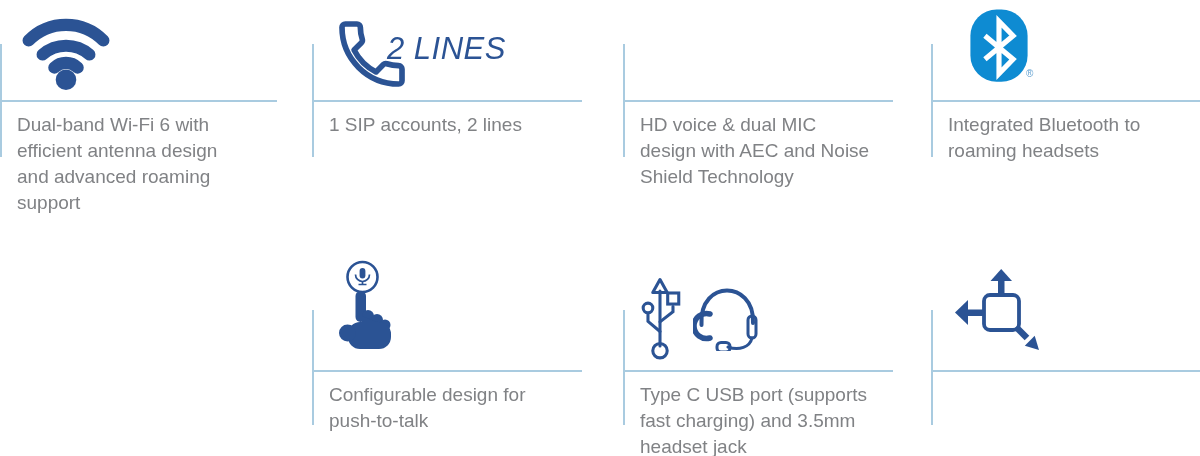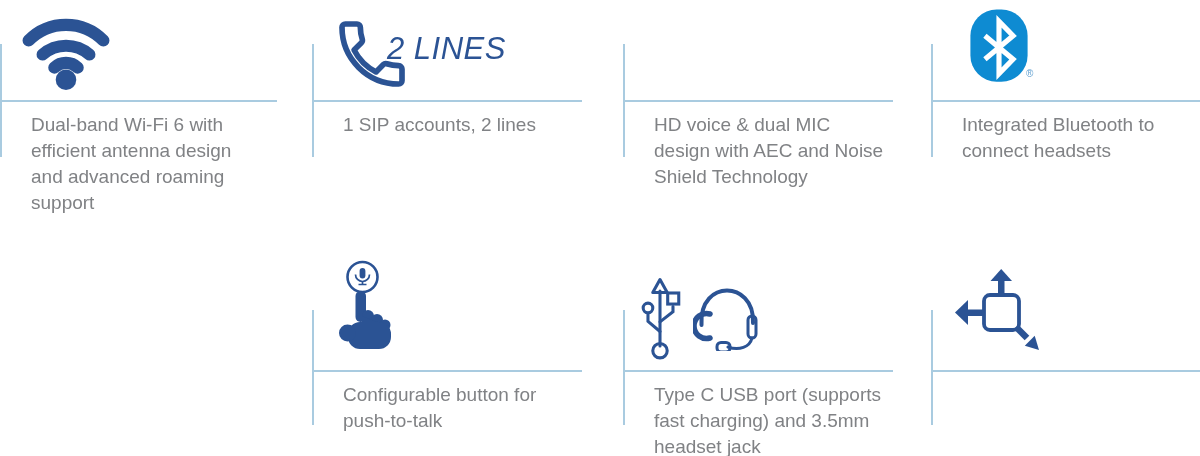--- a/index.html
+++ b/index.html
@@ -10,21 +10,21 @@
   .cell{position:absolute;height:228px;}
   .r1{top:0;}
   .r2{top:228px;}
   .hrule{position:absolute;left:0;width:100%;height:2px;background:var(--rule);}
   .r1 .hrule{top:100px;}
   .r2 .hrule{top:142px;}
   .vrule{position:absolute;left:0;width:2px;background:var(--rule);}
   .r1 .vrule{top:44px;height:113px;}
   .r2 .vrule{top:82px;height:115px;}
   .caption{
-    position:absolute;left:31px;width:calc(100% - 40px);margin:0;
+    position:absolute;left:17px;width:calc(100% - 40px);margin:0;
     font-size:19px;line-height:26px;color:var(--gray);font-weight:400;
   }
   .r1 .caption{top:112px;}
   .r2 .caption{top:154px;}
   .icon{position:absolute;color:var(--blue);}
   .icon svg{display:block;}
   .lines-label{
     position:absolute;left:63px;top:21px;margin:12px;
     font-style:italic;font-weight:400;font-size:31px;line-height:1;
     color:var(--blue);letter-spacing:.5px;white-space:nowrap;
@@ -73,21 +73,21 @@
   <section class="cell r1" style="left:931px;width:269px">
     <span class="vrule"></span>
     <span class="hrule"></span>
     <div class="icon" style="left:38px;top:8px;color:var(--bt)">
       <svg width="60" height="79" viewBox="0 0 64 84">
         <rect x="1.5" y="1.5" width="61" height="77" rx="28" fill="currentColor"></rect>
         <path d="M17 54.5 L47 29.5 L32 14 L32 70 L47 54.5 L17 29.5" fill="none" stroke="#ffffff" stroke-width="5.5"></path>
       </svg>
     </div>
     <span class="reg-mark">®</span>
-    <p class="caption">Integrated Bluetooth to connect headsets</p>
+    <p class="caption">Integrated Bluetooth to roaming headsets</p>
   </section>
 
 
   <section class="cell r2" style="left:312px;width:270px">
     <span class="vrule"></span>
     <span class="hrule"></span>
     <div class="icon" style="left:22px;top:32px">
       <svg width="62" height="94" viewBox="0 0 62 94">
         <circle cx="28.5" cy="17" r="15" fill="none" stroke="currentColor" stroke-width="2.6"></circle>
         <rect x="25.6" y="8" width="5.8" height="10.5" rx="2.9" fill="currentColor"></rect>
@@ -97,21 +97,21 @@
           <rect x="21.5" y="2" width="10.5" height="31" rx="5"></rect>
           <circle cx="34" cy="27" r="6"></circle>
           <circle cx="43" cy="31" r="6"></circle>
           <circle cx="51" cy="36" r="5.5"></circle>
           <polygon points="28,27 51,36 51,46 28,40"></polygon>
           <rect x="14" y="33" width="43" height="27" rx="12"></rect>
           <circle cx="13.5" cy="44" r="8.5"></circle>
         </g>
       </svg>
     </div>
-    <p class="caption">Configurable button for push-to-talk</p>
+    <p class="caption">Configurable design for push-to-talk</p>
   </section>
 
   <section class="cell r2" style="left:623px;width:270px">
     <span class="vrule"></span>
     <span class="hrule"></span>
     <div class="icon" style="left:12px;top:48px">
       <svg width="50" height="84" viewBox="0 0 52 86" fill="none" stroke="currentColor" stroke-width="3.2" stroke-linecap="round">
         <path d="M26 72 V15"></path>
         <path d="M18.5 16.5 L26 3 L33.5 16.5 Z" stroke-linejoin="round"></path>
         <circle cx="26" cy="77" r="7.5"></circle>

